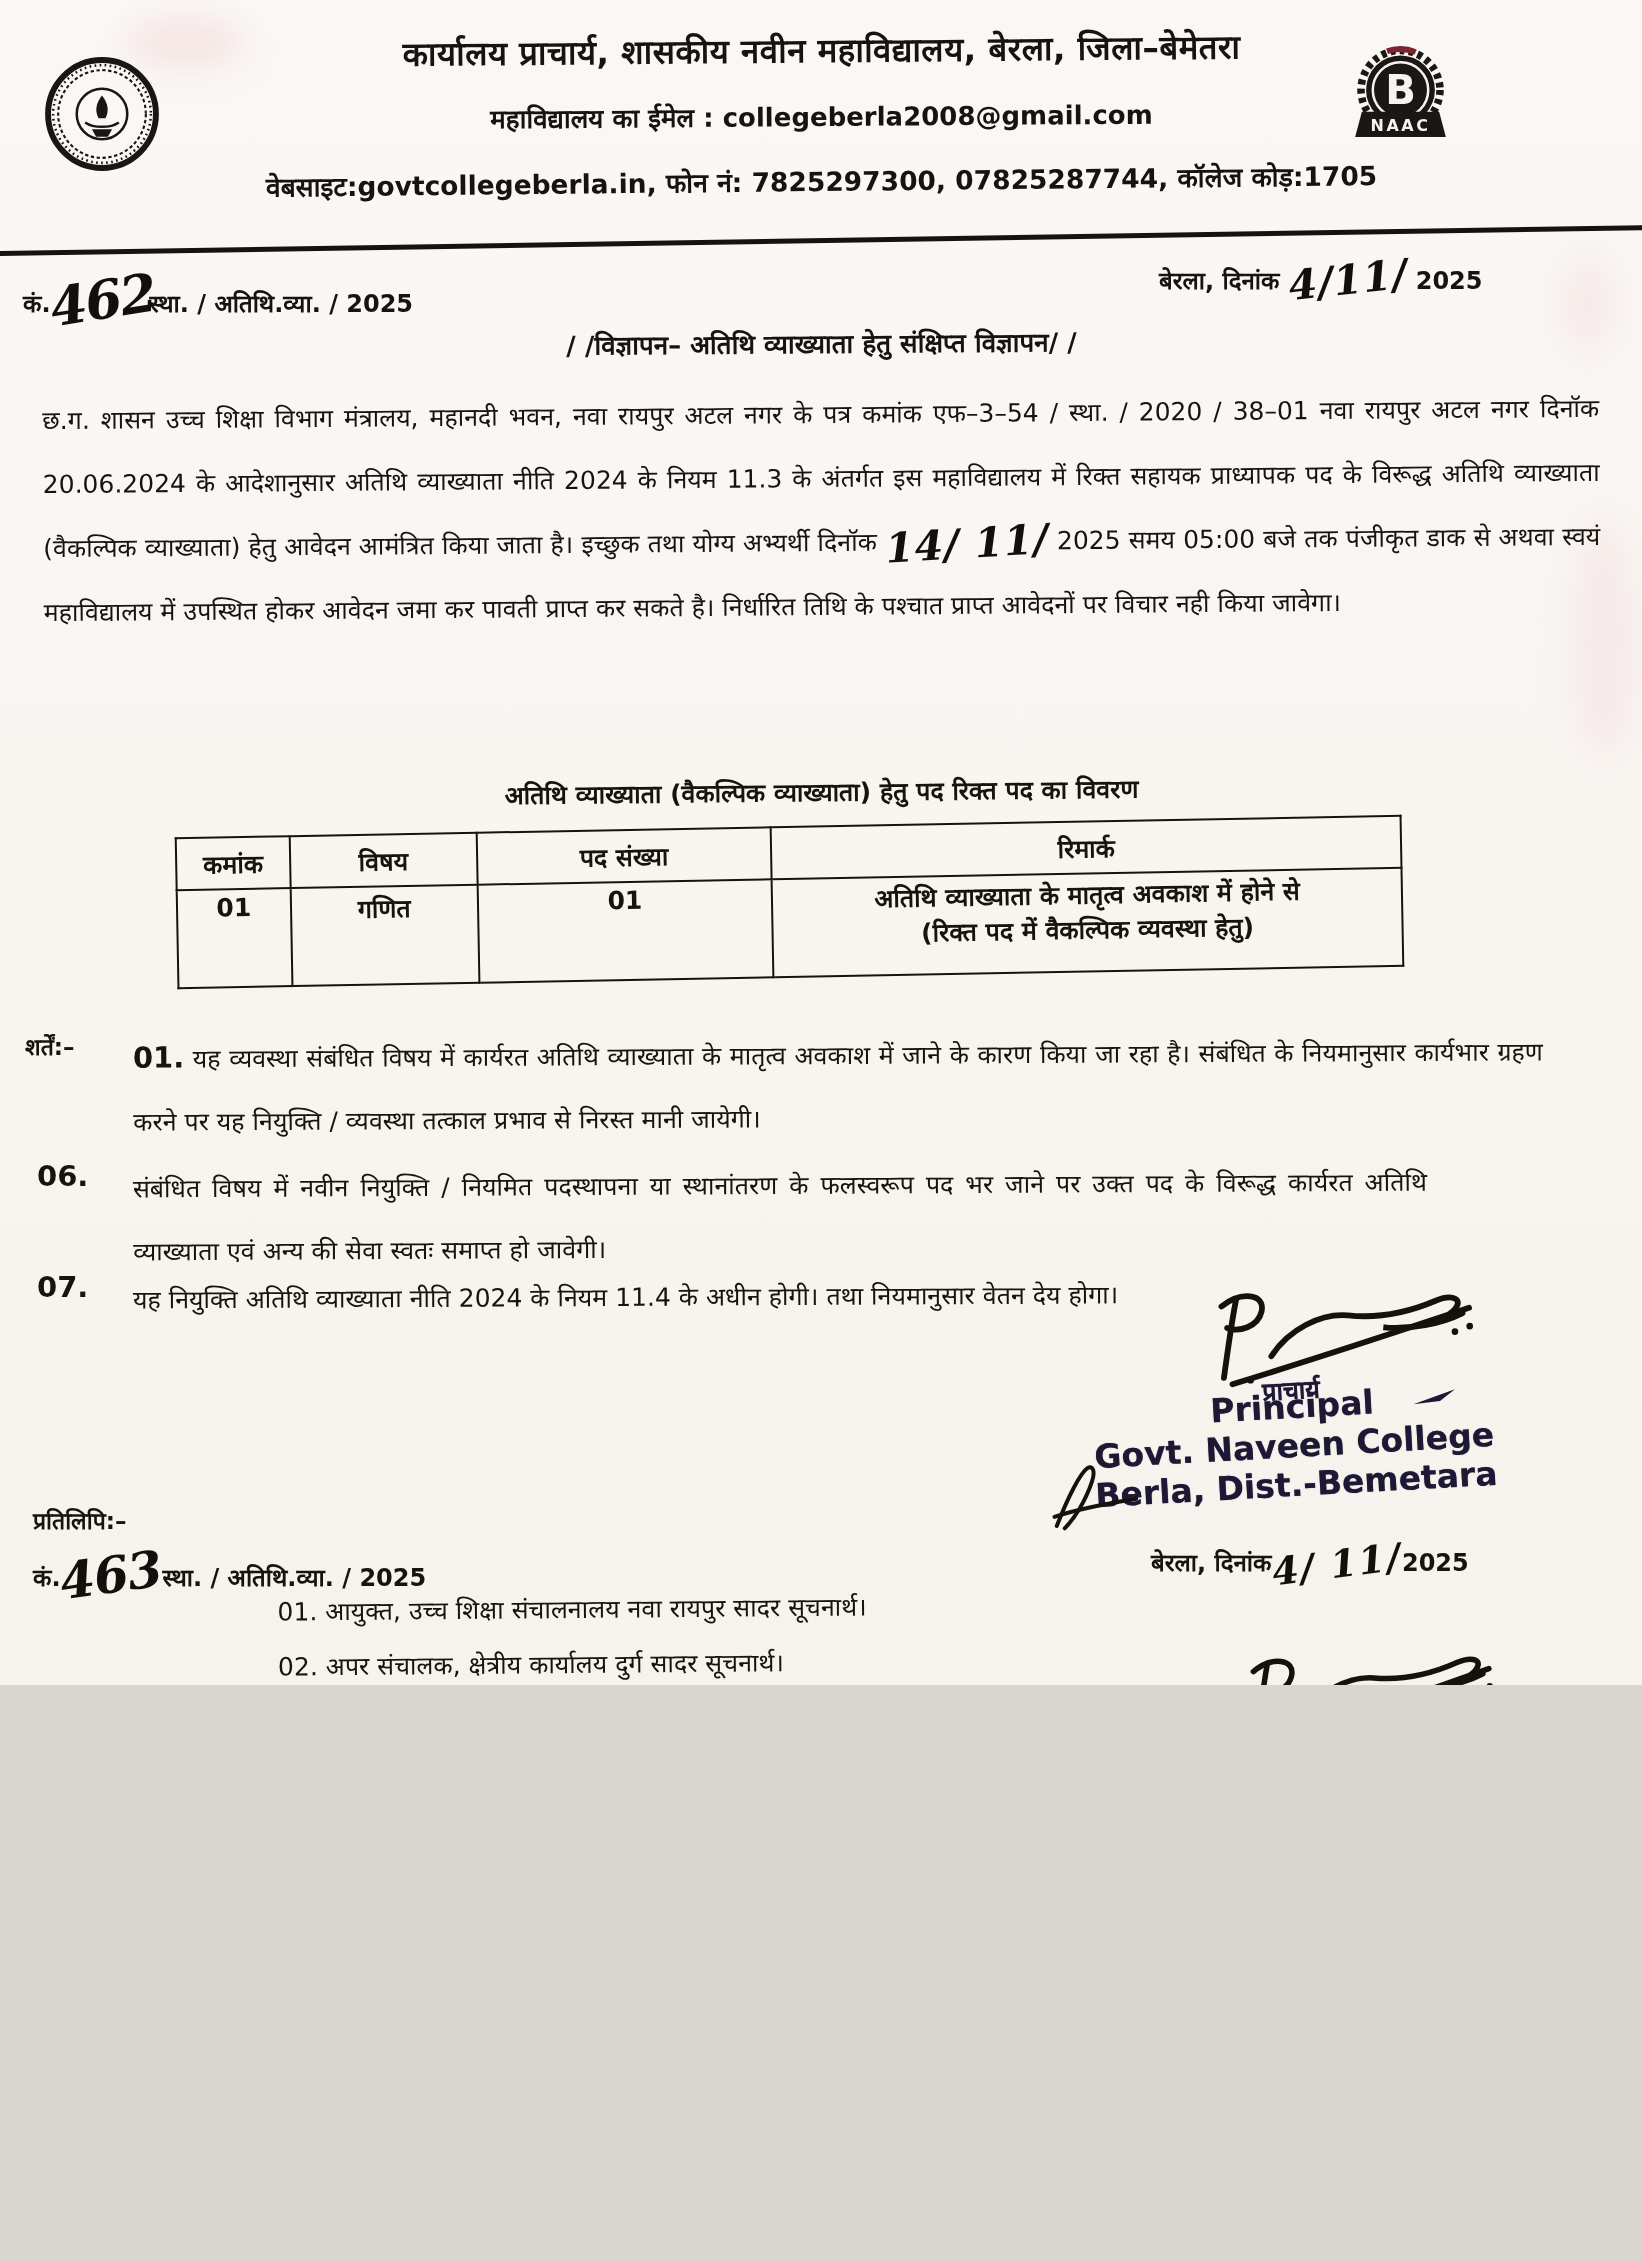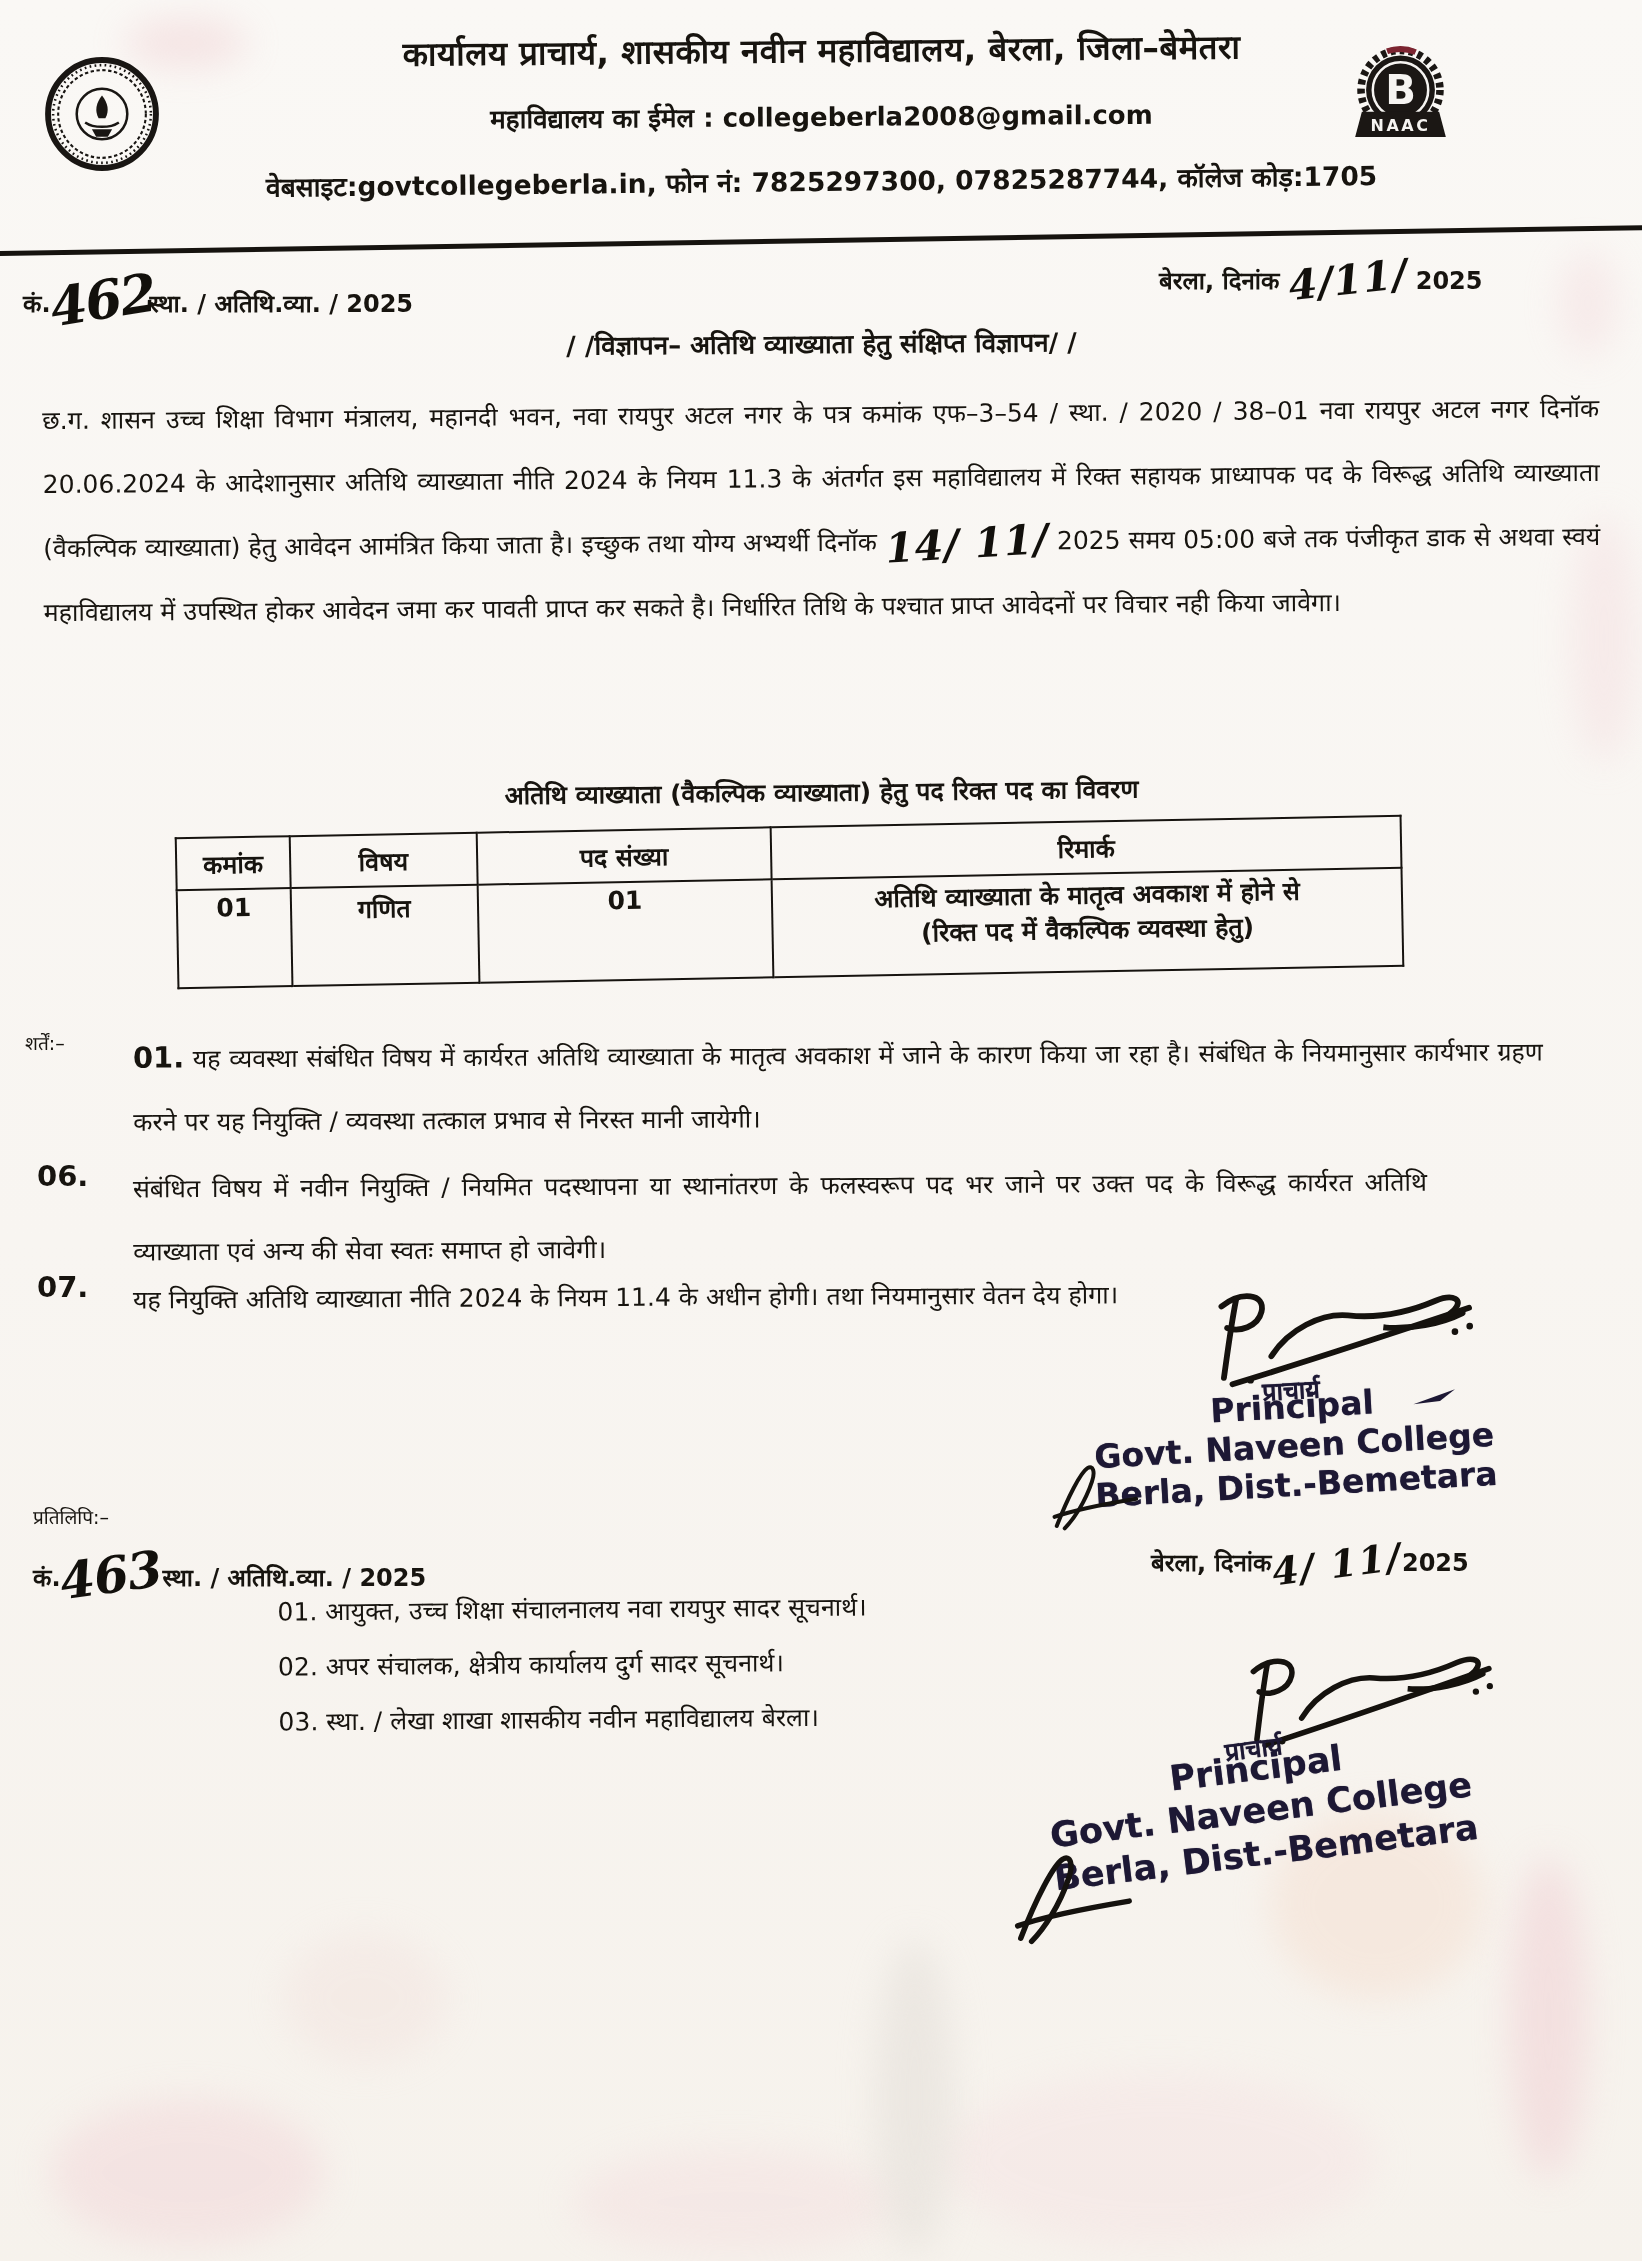--- a/index.html
+++ b/index.html
@@ -1,18 +1,18 @@
 <!DOCTYPE html>
 <html style="font-size:13.3px"><head>
 <meta charset="utf-8">
 <style>
   html,body{margin:0;padding:0;background:#d9d6d1;}
   .page{
     position:relative;
-    width:1643px;height:2261px;
+    width:1643px;height:1685px;
     margin:0 auto;
     background:linear-gradient(180deg,#faf8f5 0%,#f8f5f1 55%,#f6f2ec 100%);
     font-family:"DejaVu Sans",sans-serif;
     color:#17140f;
     overflow:hidden;
   }
   .abs{position:absolute;}
   .ctr{left:0;width:100%;text-align:center;}
   .hd-title{top:26.5px;font-size:33px;font-weight:bold;letter-spacing:0.4px;transform:rotate(-0.5deg);}
   .hd-email{top:98px;font-size:26px;font-weight:bold;transform:rotate(-0.4deg);}
@@ -21,21 +21,21 @@
   .refline{font-size:24px;font-weight:600;white-space:nowrap;}
   .hand{font-family:"DejaVu Serif",serif;font-style:italic;font-weight:bold;color:#12100c;}
   .hand-inline{display:inline-block;line-height:1;}
   .doc-title{top:325px;font-size:26px;font-weight:bold;transform:rotate(-0.4deg);}
   .para{left:43px;top:383px;width:1557px;font-size:25px;line-height:64px;text-align:justify;transform:rotate(-0.45deg);}
   .tbl-caption{top:774px;font-size:25px;font-weight:600;transform:rotate(-0.6deg);}
   table.vac{border-collapse:collapse;width:1227px;transform:rotate(-1.05deg);}
   table.vac td,table.vac th{border:2.5px solid #16130f;font-size:25px;font-weight:600;text-align:center;padding:3.3px 5px;vertical-align:top;}
   table.vac th{height:43px;vertical-align:middle;font-weight:600;}
   .remark-line{line-height:35px;}
-  .terms-label{font-size:19px;font-weight:normal;}
+  .terms-label{font-size:23px;font-weight:bold;}
   .tnum{font-size:29px;font-weight:600;}
   .ttext{font-size:25px;font-weight:500;line-height:63px;text-align:justify;}
   .stamp{text-align:center;color:#1d1834;text-shadow:0 0 0.8px rgba(29,24,52,.7);}
   .stamp .hin{font-size:25px;font-weight:bold;line-height:21.6px;}
   .stamp .l1{font-size:33px;font-weight:bold;line-height:38px;}
   .stamp .l2{font-size:33px;font-weight:bold;line-height:39px;}
   .stamp .l3{font-size:33px;font-weight:bold;line-height:39px;}
   .copylist{font-size:25px;font-weight:500;line-height:55px;white-space:nowrap;}
   .stain{position:absolute;border-radius:50%;filter:blur(18px);pointer-events:none;}
   svg text{font-family:"DejaVu Sans",sans-serif;}

